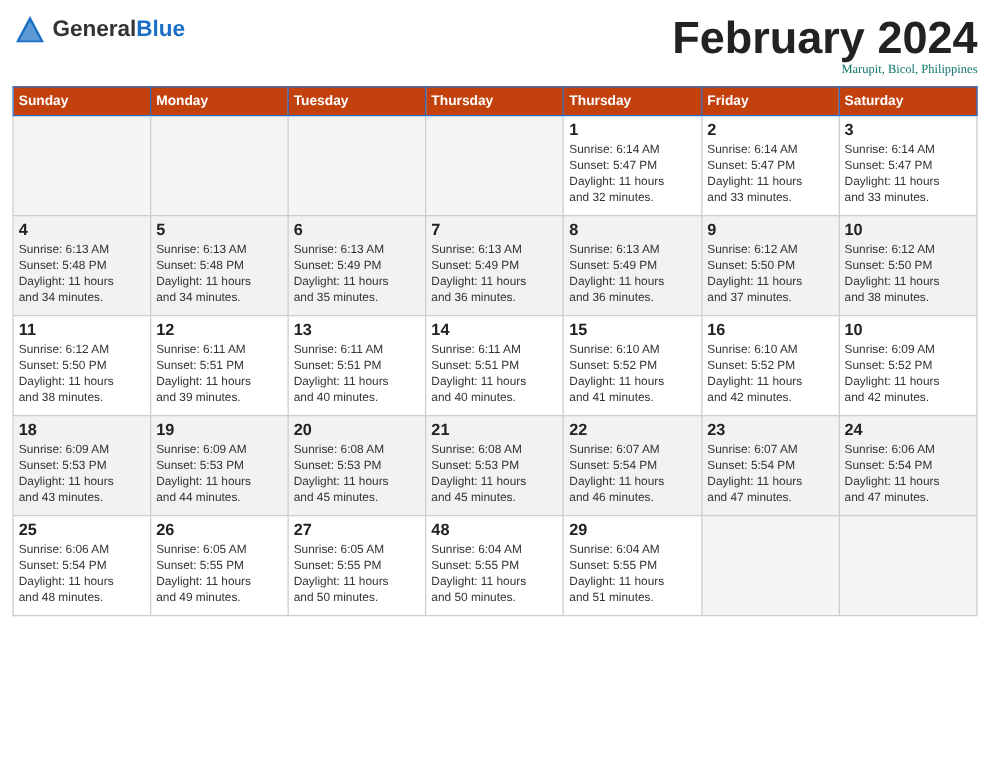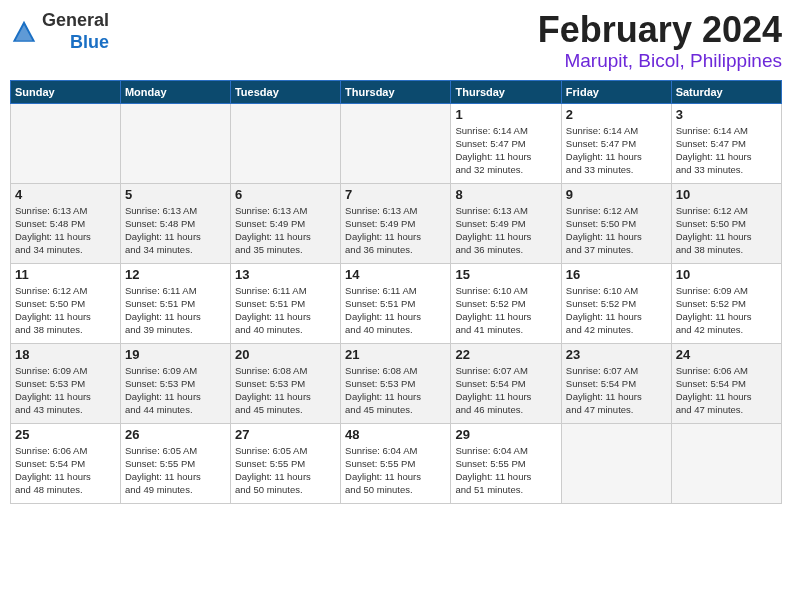--- a/index.html
+++ b/index.html
@@ -16,21 +16,21 @@
       align-items: flex-start;
       margin-bottom: 8px;
     }
     .logo {
       display: flex;
       align-items: center;
       gap: 4px;
     }
     .logo-text {
       display: flex;
-      flex-direction: column;
+      flex-direction: row;
       line-height: 1.2;
     }
     .logo-general {
       font-size: 18px;
       font-weight: bold;
       color: #333;
     }
     .logo-blue {
       font-size: 18px;
       font-weight: bold;
@@ -45,30 +45,31 @@
       text-align: right;
     }
     .month-title {
       font-size: 36px;
       font-weight: bold;
       color: #222;
       line-height: 1.1;
       margin-left: 16px;
     }
     .location {
-      font-size: 19px;
-      color: #6d28d9;
+      font-size: 10px;
+      color: #0f766e;
+      font-family: Liberation Serif, serif;
     }
     table {
       width: 100%;
       border-collapse: collapse;
       font-size: 10px;
     }
     thead th {
-      background: #0c4a6e;
+      background: #c2410c;
       color: #fff;
       padding: 5px 4px;
       text-align: left;
       font-size: 11px;
       font-weight: bold;
       border: 1px solid #2a6fc4;
     }
     tbody td {
       vertical-align: top;
       border: 1px solid #ccc;

